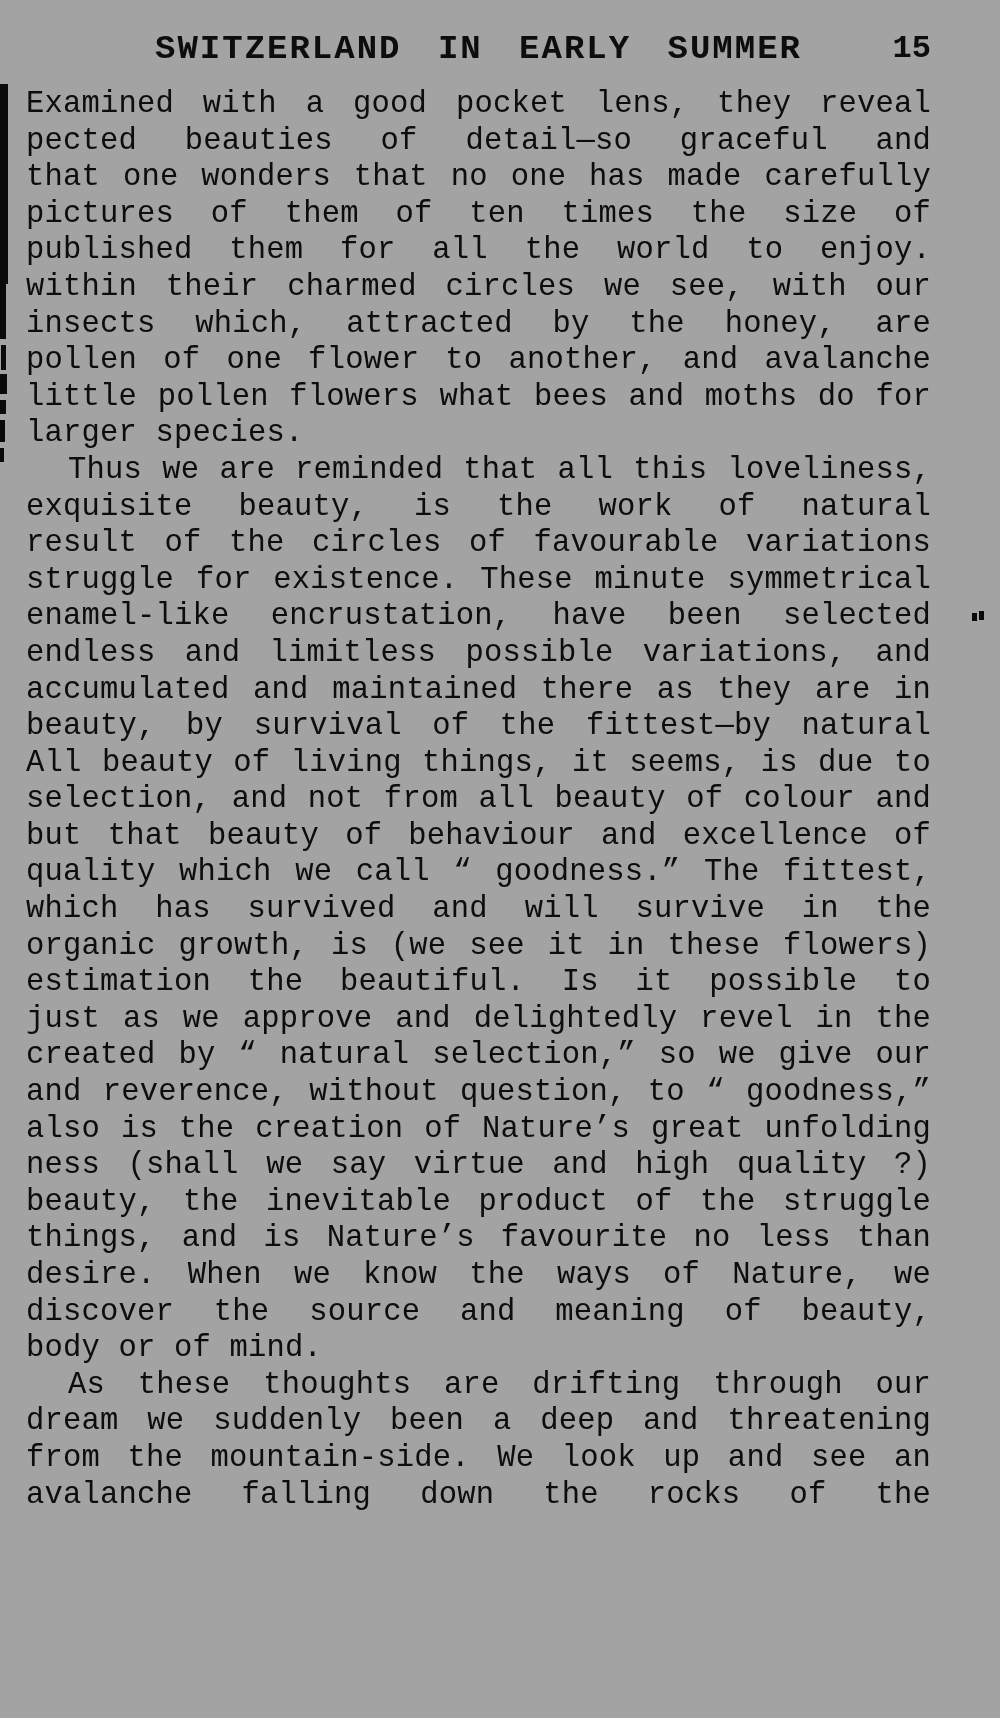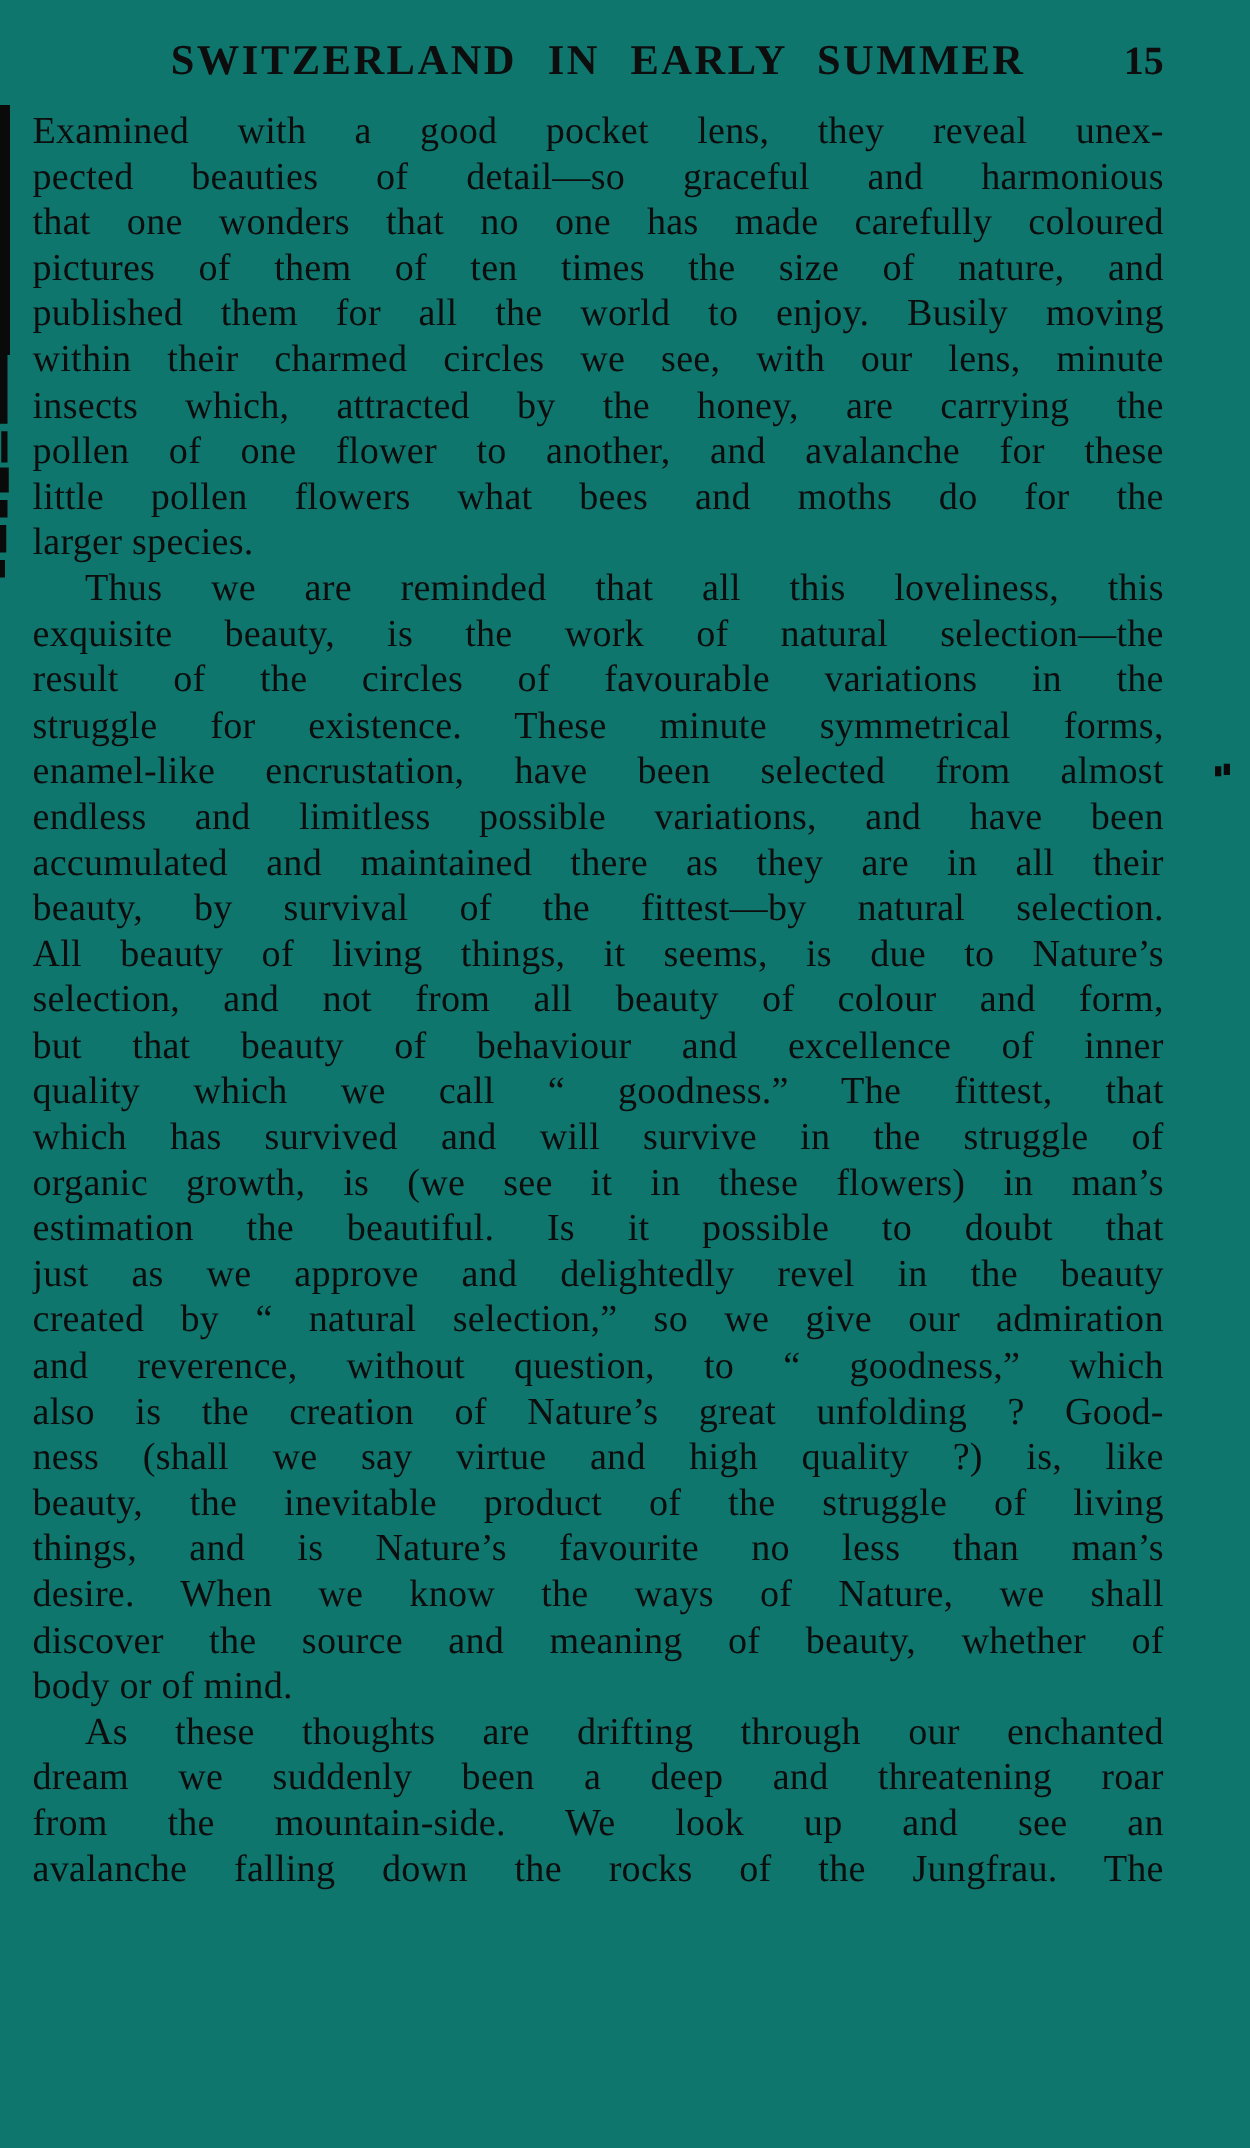--- a/index.html
+++ b/index.html
@@ -4,23 +4,23 @@
 <style>
   html, body {
     margin: 0;
     padding: 0;
     background: #ffffff;
   }
   #page {
     position: relative;
     width: 1000px;
     height: 1718px;
-    background: #0f766e;
+    background: #a3a3a3;
     overflow: hidden;
-    font-family: Liberation Serif, serif;
+    font-family: Liberation Mono, monospace;
     color: #0d0d0d;
   }
   #page-header {
     position: absolute;
     top: 30px;
     left: 26px;
     width: 905px;
     height: 40px;
     text-align: center;
   }

